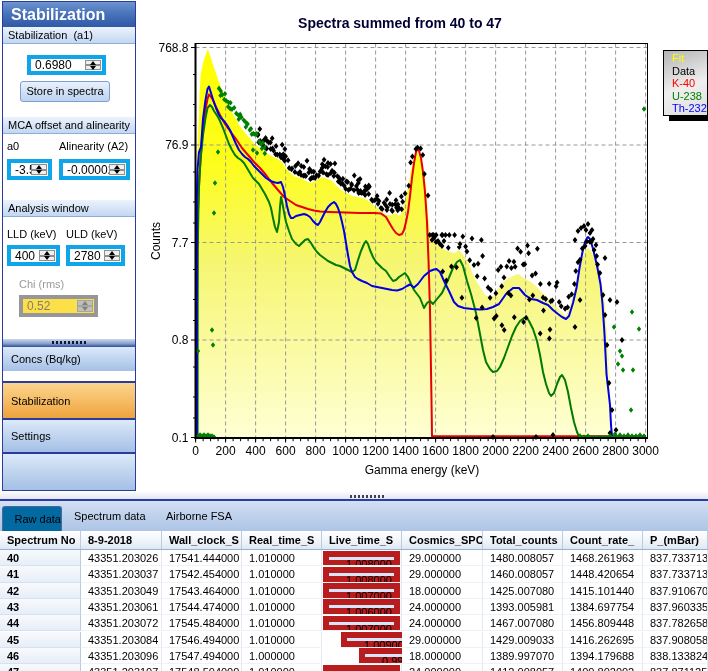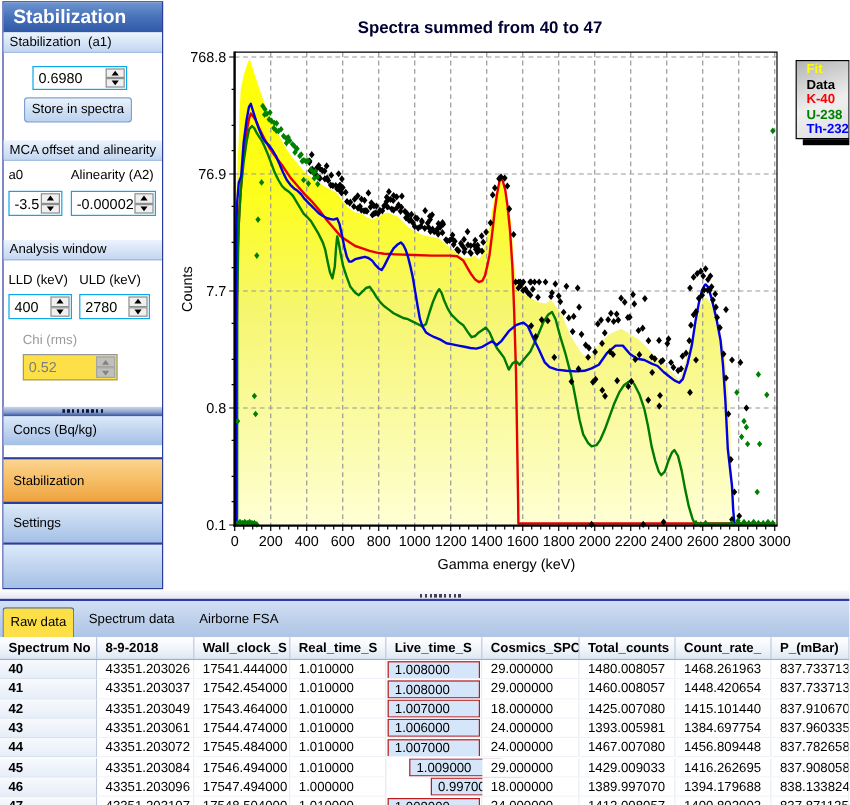--- a/index.html
+++ b/index.html
@@ -1,51 +1,51 @@
 <!DOCTYPE html>
 <html><head><meta charset="utf-8"><style>
 *{margin:0;padding:0;box-sizing:border-box;}
 html,body{width:708px;height:671px;background:#fff;font-family:"Liberation Sans",sans-serif;overflow:hidden;position:relative;}
 .a{position:absolute;}
 
 #panel{left:2px;top:1px;width:134px;height:490px;border:1px solid #2a3d9d;background:#fff;}
 #ptitle{left:3px;top:2px;width:132px;height:25px;background:linear-gradient(180deg,#6e95d0 0%,#4a74bb 45%,#2f58a6 100%);color:#fff;font-weight:bold;font-size:16px;line-height:25px;padding-left:8px;}
 .shdr{left:3px;width:132px;height:17px;background:linear-gradient(180deg,#ecf3fd 0%,#c3d7f1 100%);font-size:11px;line-height:16px;padding-left:5px;color:#000;border-bottom:1px solid #8fafdb;}
 .lbl{font-size:11px;color:#000;}
-.spin{position:absolute;background:#fff;border:1px solid #0ea5e9;color:#000;}
+.spin{position:absolute;background:#fff;border:4px solid #0ea5e9;color:#000;}
 .spin .sv{position:absolute;left:4px;top:0;bottom:0;display:flex;align-items:center;}
 .sbt{position:absolute;right:1px;top:1px;bottom:1px;width:16px;}
 .sb{position:absolute;left:0;right:0;height:50%;background:#f0f0f0;border:1px solid #8f8f8f;}
 .sb.u{top:0;}.sb.dn{bottom:0;}
 i.tu{position:absolute;left:50%;top:50%;margin-left:-3.5px;margin-top:-2px;border-left:3.5px solid transparent;border-right:3.5px solid transparent;border-bottom:4px solid #000;width:0;height:0;}
 i.td{position:absolute;left:50%;top:50%;margin-left:-3.5px;margin-top:-2px;border-left:3.5px solid transparent;border-right:3.5px solid transparent;border-top:4px solid #000;width:0;height:0;}
 .spin.dis{background:#fde047;border-color:#97979a;color:#7e7e7a;}
 .spin.dis .sb{background:#bfbfbc;border-color:#a5a5a2;}
 i.tu.g{border-bottom-color:#82827e;}
 i.td.g{border-top-color:#82827e;}
 #store{left:20px;top:81px;width:90px;height:21px;border:1px solid #7d9fd0;border-radius:3px;background:linear-gradient(180deg,#eaf2fc 0%,#cfe0f5 55%,#bcd3ef 100%);font-size:11px;text-align:center;line-height:19px;color:#000;}
 .nbtn{left:3px;width:132px;font-size:11px;color:#000;padding-left:8px;display:flex;align-items:center;}
 .nsep{left:3px;width:132px;height:2px;background:#2a3d9d;}
 .bluebtn{background:linear-gradient(180deg,#dceafa 0%,#c3d6f0 45%,#a4c0e6 100%);}
 
 #split{left:0;top:492px;width:708px;height:7px;background:linear-gradient(180deg,#fafbfd,#e4e7f1);}
 #grip{left:350px;top:495px;width:35px;height:3px;background:repeating-linear-gradient(90deg,#41414f 0 2px,transparent 2px 4px);}
 #navline{left:0;top:499px;width:708px;height:2px;background:#2c3ba6;}
 #tabstrip{left:0;top:501px;width:708px;height:30px;background:linear-gradient(180deg,#d3e0f4 0%,#c0d2ec 45%,#aec5e7 100%);}
-#seltab{left:2px;top:506px;width:60px;height:25px;background:#fde047;border:1px solid #4a689c;border-bottom:none;border-radius:3px 3px 0 0;font-size:11px;text-align:center;line-height:24px;}
+#seltab{left:2px;top:506px;width:60px;height:25px;background:#0369a1;border:1px solid #4a689c;border-bottom:none;border-radius:3px 3px 0 0;font-size:11px;text-align:right;line-height:24px;}
 .tabt{top:501px;height:30px;font-size:11px;color:#000;display:flex;align-items:center;}
 #thead{left:0;top:531px;width:708px;height:19px;background:linear-gradient(180deg,#ffffff 0%,#eef3fa 60%,#dde8f4 100%);border-bottom:1px solid #9ab1d2;}
 .hc{position:absolute;top:0;height:18px;border-right:1px solid #becbdd;font-weight:bold;font-size:11px;line-height:18px;padding-left:7px;color:#000;white-space:nowrap;overflow:hidden;}
 #tbody{left:0;top:550px;width:708px;height:121px;background:#fff;overflow:hidden;}
 .row{position:absolute;left:0;width:708px;height:16.3px;}
 .rh{position:absolute;top:0;height:16.3px;background:linear-gradient(180deg,#f7fafd 0%,#e7eef8 100%);border-right:1px solid #becbdd;border-bottom:1px solid #d8e2ee;font-weight:bold;font-size:11px;line-height:16px;padding-left:7px;}
 .dc{position:absolute;top:0;height:16.3px;background:#fff;border-right:1px solid #e2e9f2;border-bottom:1px solid #eef3f9;font-size:11px;line-height:16px;padding-left:7px;white-space:nowrap;overflow:hidden;}
-.lt{position:absolute;left:1px;top:0.5px;width:77px;height:15px;background:#d5e6fa;border:1px solid #b91c1c;font-size:11px;line-height:14px;padding-left:5px;}
+.lt{position:absolute;left:1px;top:0.5px;width:77px;height:15px;background:#d5e6fa;border:6px solid #b91c1c;font-size:11px;line-height:14px;padding-left:17px;}
 
-#legend{left:663px;top:50px;width:45px;height:66px;border:1px solid #000;background:linear-gradient(160deg,#b4b4b4 0%,#efefef 55%,#dedede 100%);font-size:11px;line-height:12.5px;padding:1px 0 0 8px;white-space:nowrap;font-weight:bold;}
+#legend{left:663px;top:50px;width:45px;height:66px;border:1px solid #000;background:linear-gradient(160deg,#b4b4b4 0%,#efefef 55%,#dedede 100%);font-size:11px;line-height:12.5px;padding:1px 0 0 8px;white-space:nowrap;}
 #lshadow{left:669px;top:116px;width:39px;height:5px;background:#000;}
 </style></head><body>
 <svg style="position:absolute;left:137px;top:0" width="571" height="492" viewBox="137 0 571 492">
     <defs>
       <linearGradient id="yg" x1="0" y1="0" x2="0" y2="1">
         <stop offset="0" stop-color="#ffff00"></stop>
         <stop offset="0.3" stop-color="#fdfd1e"></stop>
         <stop offset="0.55" stop-color="#f6f672"></stop>
         <stop offset="1" stop-color="#ffffd4"></stop>
       </linearGradient>

